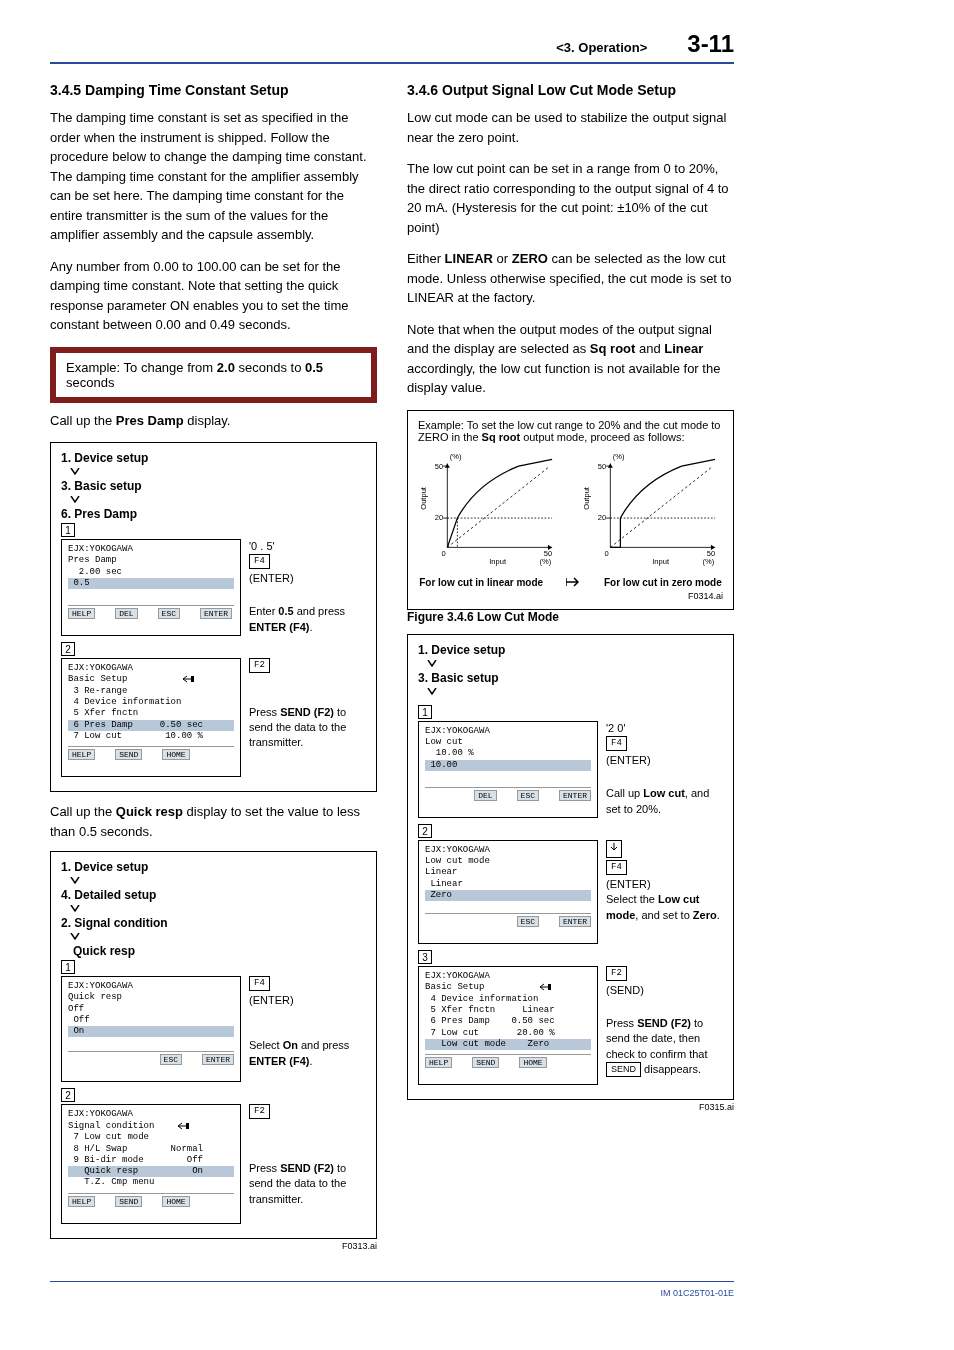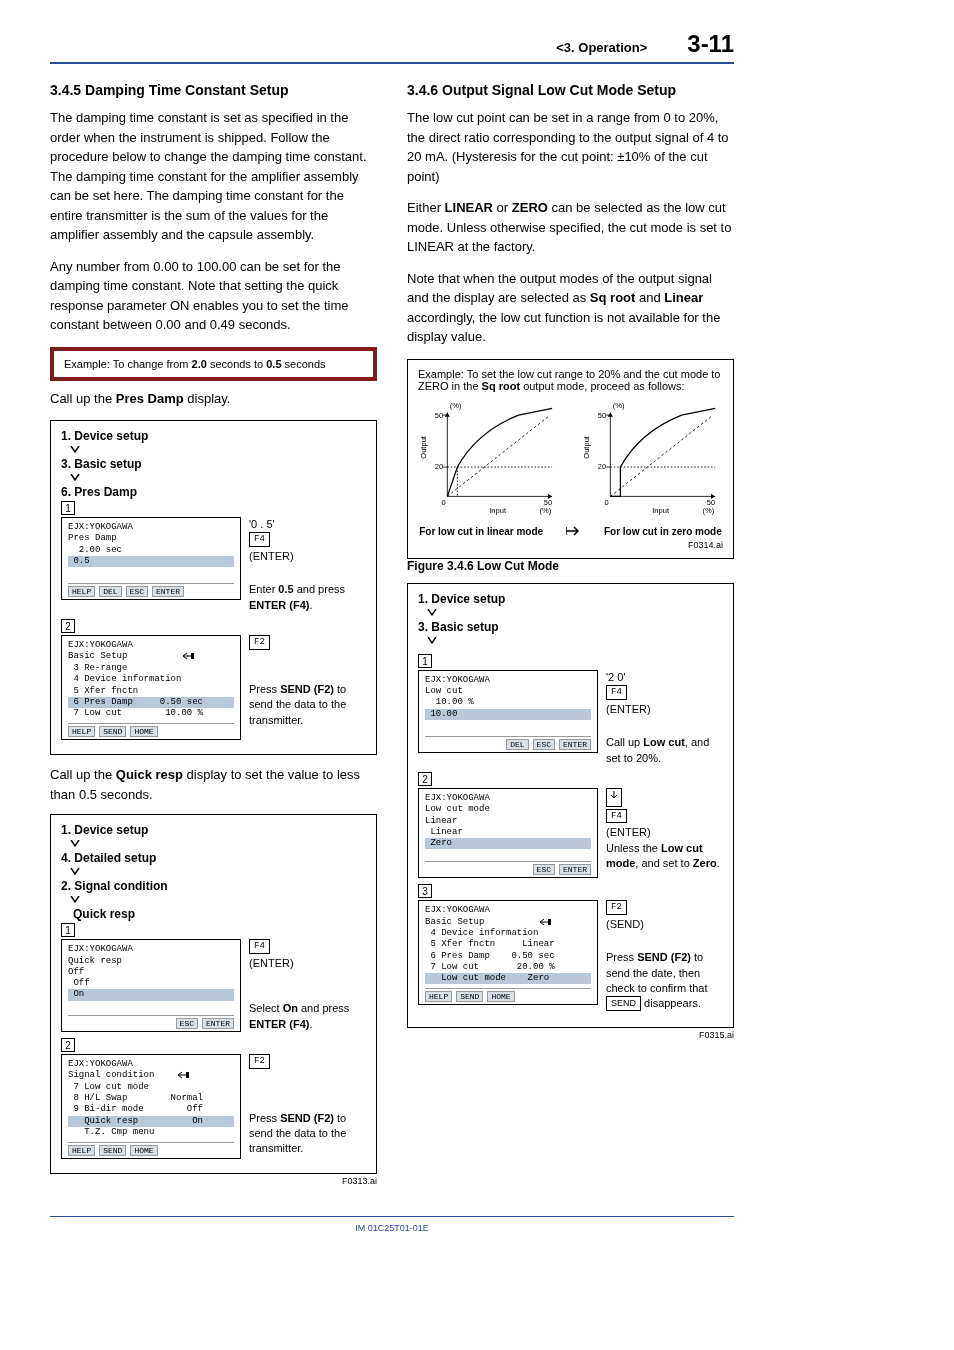--- a/index.html
+++ b/index.html
@@ -5,42 +5,42 @@
   * { box-sizing: border-box; margin: 0; padding: 0; }
   body { font-family: Arial, Helvetica, sans-serif; font-size: 12px; color: #000; background: #fff; width: 954px; }
   .page { width: 784px; padding: 30px 50px 20px 50px; }
   .header { display: flex; justify-content: flex-end; align-items: baseline; border-bottom: 2px solid #2a4b9b; padding-bottom: 4px; margin-bottom: 18px; gap: 40px; }
   .header-label { font-weight: bold; font-size: 13px; }
   .header-page { font-weight: bold; font-size: 24px; }
   .columns { display: flex; gap: 30px; }
   .col { flex: 1; min-width: 0; }
   h3 { font-size: 14px; font-weight: bold; margin-bottom: 10px; }
   p { font-size: 13px; line-height: 1.5; margin-bottom: 12px; }
-  .examplebox { border: 4px solid #7f1d1d; padding: 7px 10px; font-size: 11px; margin-bottom: 8px; }
+  .examplebox { border: 6px solid #7f1d1d; padding: 7px 10px; font-size: 13px; margin-bottom: 8px; }
   .bigbox { border: 1px solid #000; padding: 8px 10px; margin-bottom: 0; }
   .menupath { font-size: 12px; font-weight: bold; margin-bottom: 2px; }
   .down-arrow { width: 12px; height: 10px; margin: 2px 0 2px 8px; }
   .down-arrow svg { width: 100%; height: 100%; }
   .stepnum { display: inline-block; border: 1px solid #000; width: 14px; height: 14px; text-align: center; font-size: 10px; line-height: 13px; margin-bottom: 2px; }
-  .terminal { border: 1px solid #000; background: #fff; font-family: "Courier New", monospace; font-size: 9px; padding: 4px 6px 2px 6px; position: relative; width: 180px; display: inline-block; vertical-align: top; }
+  .terminal { border: 1px solid #000; background: #fff; font-family: "Courier New", monospace; font-size: 9px; padding: 4px 6px 16px 6px; position: relative; width: 180px; display: inline-block; vertical-align: top; }
   .terminal-line { white-space: pre; line-height: 1.25; }
   .terminal-hl { background: #b8c8d8; }
-  .term-footer { border-top: 1px solid #999; margin-top: 4px; padding-top: 2px; display: flex; gap: 4px; }
+  .term-footer { border-top: 1px solid #999; margin-top: 4px; padding-top: 2px; display: flex; gap: 20px; }
   .term-btn { border: 1px solid #999; background: #d8e0e8; padding: 0 3px; font-size: 8px; font-family: "Courier New", monospace; }
   .row { display: flex; align-items: flex-start; gap: 8px; margin-bottom: 6px; }
   .instr { font-size: 11px; line-height: 1.4; flex: 1; }
   .keycap { display: inline-block; border: 1px solid #000; padding: 0 4px; font-size: 9px; font-family: "Courier New", monospace; vertical-align: middle; margin-bottom: 2px; }
   .sendicon { display: inline-block; width: 14px; height: 10px; vertical-align: middle; }
   .figlabel { text-align: right; font-size: 9px; margin-top: 2px; margin-bottom: 10px; }
   .figcap { font-size: 12px; font-weight: bold; margin-bottom: 10px; }
   .chartwrap { display: flex; gap: 20px; justify-content: space-around; margin-bottom: 6px; }
   .chart { width: 170px; }
   .chartcaps { display: flex; justify-content: space-around; font-size: 10px; font-weight: bold; align-items: center; gap: 20px; }
   .arrow-right { display: inline-block; width: 16px; }
-  .footer { text-align: center; font-size: 9px; color: #2a4b9b; margin-top: 20px; padding-top: 6px; border-top: 1px solid #2a4b9b; }
+  .footer { text-align: right; font-size: 9px; color: #2a4b9b; margin-top: 20px; padding-top: 6px; border-top: 1px solid #2a4b9b; }
   .intermediate { font-size: 13px; line-height: 1.5; margin: 10px 0; }
 </style>
 </head>
 <body>
 
 <div class="page">
   <div class="header">
     <span class="header-label">&lt;3.  Operation&gt;</span>
     <span class="header-page">3-11</span>
   </div>
@@ -182,20 +182,21 @@
             <div style="height:40px;"></div>
             <div><span>Press </span><b>SEND (F2)</b><span> to send the data to the transmitter.</span></div>
           </div>
         </div>
       </div>
       <div class="figlabel">F0313.ai</div>
     </div>
 
     <div class="col">
       <h3>3.4.6   Output Signal Low Cut Mode Setup</h3>
+      <p>Low cut mode can be used to stabilize the output signal near the zero point.</p>
       <p>The low cut point can be set in a range from 0 to 20%, the direct ratio corresponding to the output signal of 4 to 20 mA. (Hysteresis for the cut point: ±10% of the cut point)</p>
       <p><span>Either </span><b>LINEAR</b><span> or </span><b>ZERO</b><span> can be selected as the low cut mode. Unless otherwise specified, the cut mode is set to LINEAR at the factory.</span></p>
       <p><span>Note that when the output modes of the output signal and the display are selected as </span><b>Sq root</b><span> and </span><b>Linear</b><span> accordingly, the low cut function is not available for the display value.</span></p>
 
       <div class="bigbox">
         <div style="font-size:11px; margin-bottom:8px;"><span>Example:  To set the low cut range to 20% and the cut mode to ZERO in the </span><b>Sq root</b><span> output mode, proceed as follows:</span></div>
         <div class="chartwrap">
           <div class="chart">
             <svg viewBox="0 0 170 140">
               <text x="38" y="10" font-size="9">(%)</text>
@@ -297,21 +298,21 @@
               <span class="term-btn">ESC</span>
               <span class="term-btn">ENTER</span>
             </div>
           </div>
           <div class="instr">
             <span class="keycap" style="border:1px solid #000; padding:1px 2px;"><svg width="10" height="10" viewBox="0 0 10 10">
                   <path d="M5 1 L5 8 M2 5 L5 8 L8 5" fill="none" stroke="#000"></path>
                 </svg></span><br>
             <span class="keycap">F4</span>
             <div>(ENTER)</div>
-            <div><span>Unless the </span><b>Low cut mode</b><span>, and set to </span><b>Zero</b><span>.</span></div>
+            <div><span>Select the </span><b>Low cut mode</b><span>, and set to </span><b>Zero</b><span>.</span></div>
           </div>
         </div>
 
         <div class="stepnum">3</div>
         <div class="row">
           <div class="terminal">
             <div class="terminal-line">EJX:YOKOGAWA</div>
             <div class="terminal-line"><span>Basic Setup</span>&nbsp;&nbsp;&nbsp;&nbsp;&nbsp;&nbsp;&nbsp;&nbsp;&nbsp;&nbsp;<span class="sendicon"><svg viewBox="0 0 14 10">
                     <path d="M2 5 L10 5 M6 2 L2 5 L6 8" fill="none" stroke="#000"></path>
                     <rect x="10" y="2" width="3" height="6" fill="#000"></rect>

